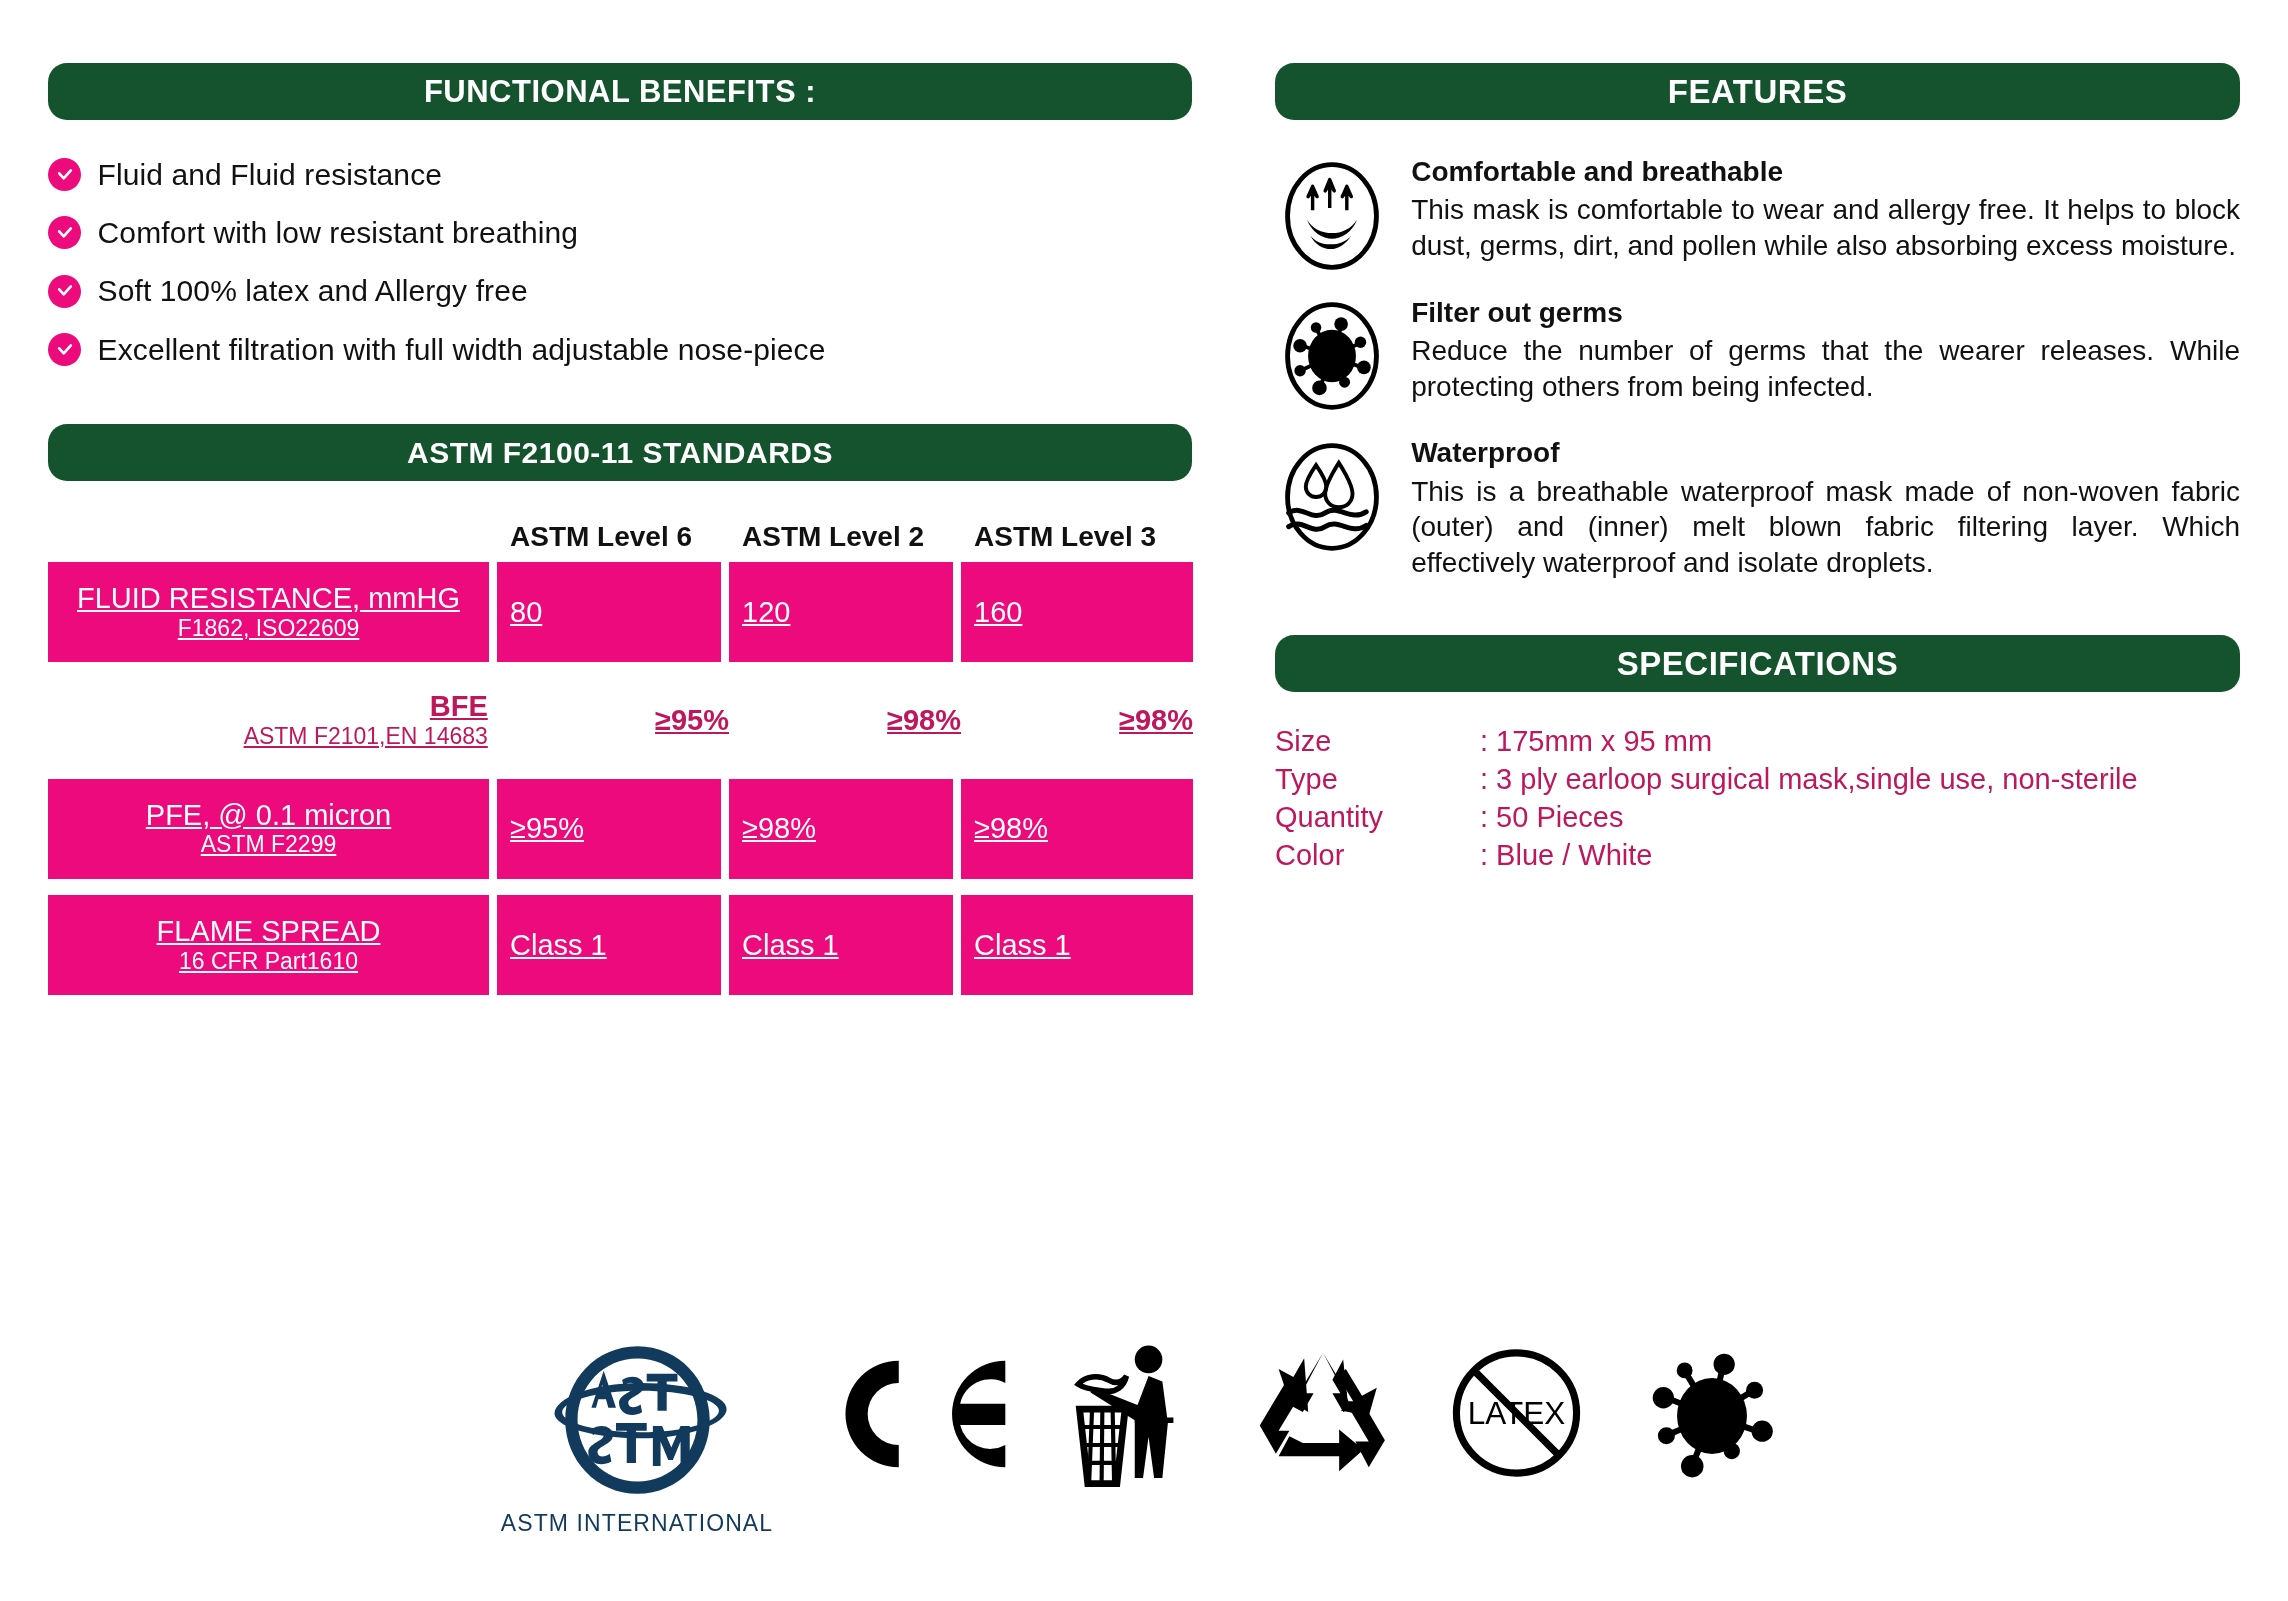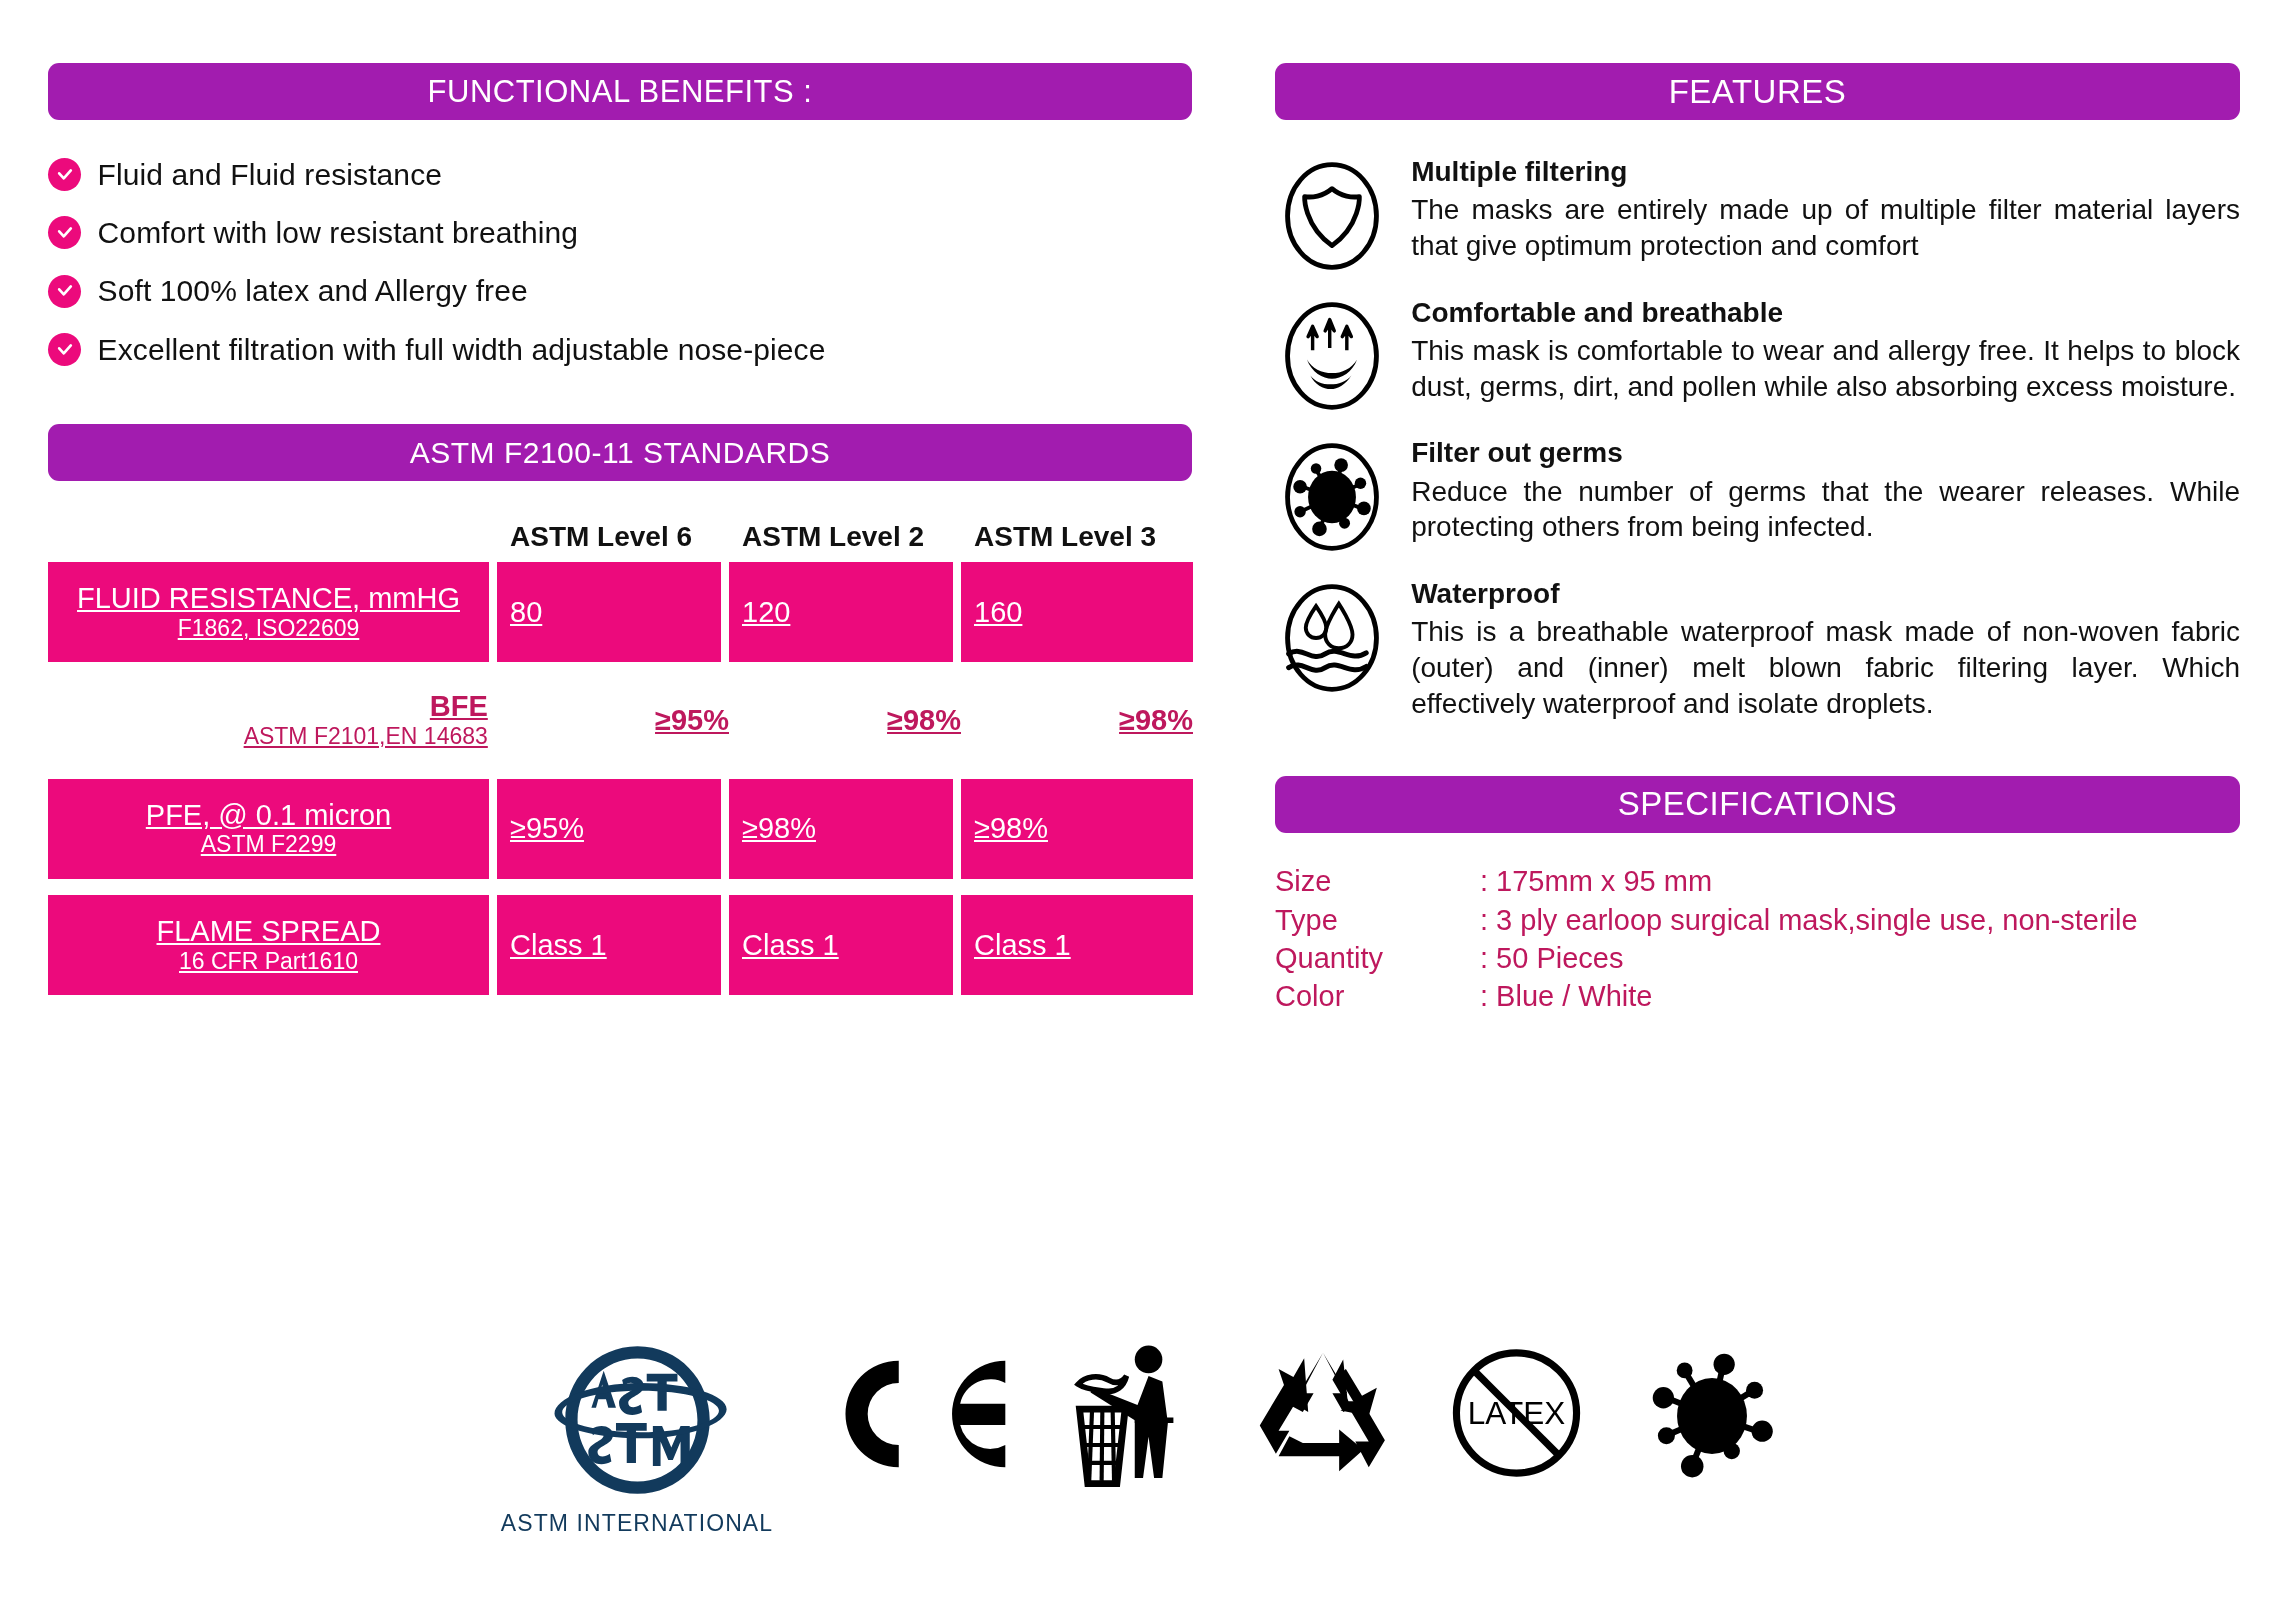--- a/index.html
+++ b/index.html
@@ -7,27 +7,27 @@
     width: 2289px; height: 1601px;
     background: #ffffff;
     font-family: "Liberation Sans", sans-serif;
     color: #111111;
     overflow: hidden;
   }
   .page { position: relative; width: 2289px; height: 1601px; }
 
   
   .banner {
-    background: #a21caf;
-    border-radius: 11px;
+    background: #14532d;
+    border-radius: 19px;
     color: #ffffff;
     display: flex;
     align-items: center;
     justify-content: center;
-    font-weight: 400;
+    font-weight: 700;
     letter-spacing: 0.5px;
   }
 
   
   .left-col { position: absolute; left: 48px; top: 63px; width: 1144px; }
   #functional-benefits-banner {
     width: 1144px; height: 57px; font-size: 31px;
   }
   .benefit-list { margin-top: 35px; }
   .benefit-item {
@@ -237,32 +237,20 @@
   </div>
 
   <div class="right-col">
 
     <div class="banner" id="features-banner">
       <span>FEATURES</span>
     </div>
 
     <div class="feature-list">
 
-      <div class="feature-item">
-        <div class="feature-icon">
-          <svg width="114" height="114" viewBox="0 0 100 100" aria-hidden="true">
-            <ellipse cx="50" cy="50" rx="39" ry="45" fill="none" stroke="#000" stroke-width="4.2"></ellipse>
-            <path d="M50 26 C42 33 32 34 26 33 C26 33 25 58 50 76 C75 58 74 33 74 33 C68 34 58 33 50 26 Z" fill="none" stroke="#000" stroke-width="4.2" stroke-linejoin="round"></path>
-          </svg>
-        </div>
-        <div class="feature-text">
-          <div class="feature-title">Multiple filtering</div>
-          <div class="feature-desc">The masks are entirely made up of multiple filter material layers that give optimum protection and comfort</div>
-        </div>
-      </div>
 
       <div class="feature-item">
         <div class="feature-icon">
           <svg width="114" height="114" viewBox="0 0 100 100" aria-hidden="true">
             <ellipse cx="50" cy="50" rx="39" ry="45" fill="none" stroke="#000" stroke-width="4.2"></ellipse>
             <path d="M33 45 L33 28 L29 33 L33 24 L37 33 L33 28" fill="#000" stroke="#000" stroke-width="3" stroke-linejoin="round"></path>
             <path d="M48 43 L48 22 L44 28 L48 18 L52 28 L48 22" fill="#000" stroke="#000" stroke-width="3" stroke-linejoin="round"></path>
             <path d="M63 45 L63 28 L59 33 L63 24 L67 33 L63 28" fill="#000" stroke="#000" stroke-width="3" stroke-linejoin="round"></path>
             <path d="M28 53 C36 68 62 70 72 53 C68 64 58 70 50 70 C42 70 32 64 28 53 Z" fill="#000"></path>
             <path d="M31 67 C38 77 58 78 67 67 C62 75 55 79 49 79 C42 79 35 75 31 67 Z" fill="#000"></path>

